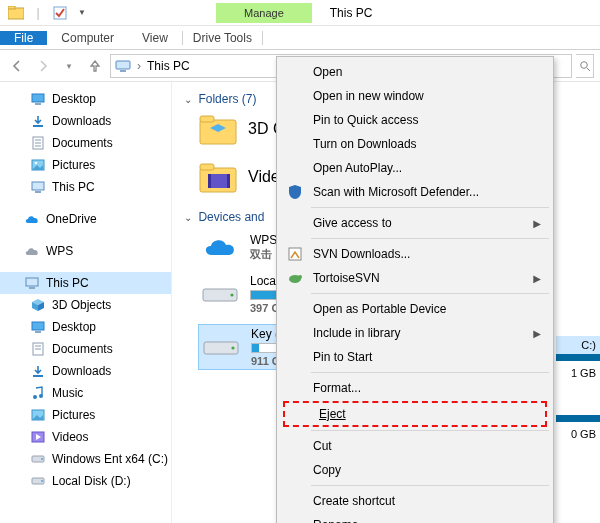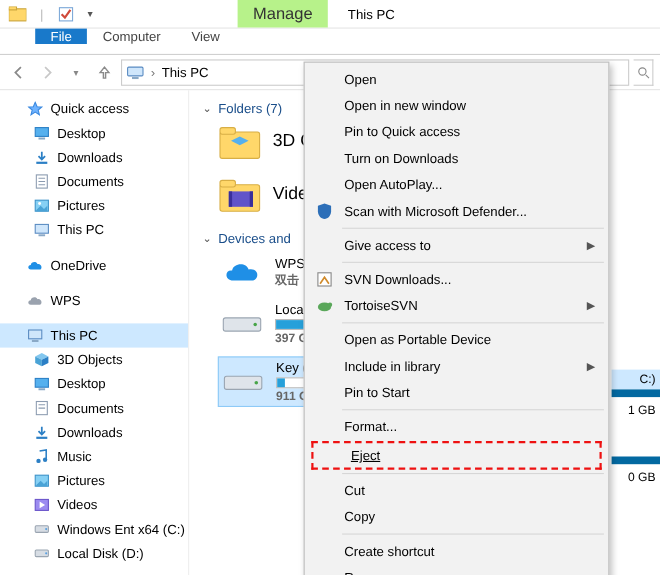--- a/index.html
+++ b/index.html
@@ -2,25 +2,25 @@
 <html><head>
 <meta charset="utf-8">
 <style>
 * { margin: 0; padding: 0; box-sizing: border-box; font-family: "Segoe UI", Arial, sans-serif; font-size: 12px; }
 body { width: 600px; height: 523px; background: #fff; overflow: hidden; position: relative; }
 
 
 .titlebar { height: 26px; display: flex; align-items: center; border-bottom: 1px solid #e5e5e5; }
 .qat { display: flex; align-items: center; gap: 2px; padding: 0 6px; }
 .qat-item { width: 20px; height: 20px; display: flex; align-items: center; justify-content: center; }
-.tab-manage { margin-left: 118px; background: #b7f28a; padding: 4px 14px; font-size: 15px; color: #333; }
+.tab-manage { margin-left: 118px; background: #b7f28a; padding: 4px 28px; font-size: 11px; color: #333; }
 .title-text { margin-left: 18px; font-size: 12px; color: #000; }
 
 
-.ribbon { height: 24px; display: flex; align-items: flex-start; border-bottom: 1px solid #d0d0d0; padding-left: 32px; }
+.ribbon { height: 24px; display: flex; align-items: center; border-bottom: 1px solid #d0d0d0; }
 .ribbon-file { background: #1979ca; color: #fff; padding: 0 14px; display: flex; align-items: center; }
 .ribbon-tab { padding: 0 14px; display: flex; align-items: center; color: #444; }
 .ribbon-drivetools { border: 1px solid #d0d0d0; border-top: none; border-bottom: none; padding: 0 10px; display: flex; align-items: center; color: #444; }
 
 
 .addrbar { height: 32px; display: flex; align-items: center; padding: 4px 6px; gap: 4px; border-bottom: 1px solid #e5e5e5; }
 .navbtn { width: 22px; height: 22px; display: flex; align-items: center; justify-content: center; color: #888; }
 .addrbox { flex: 1; height: 24px; border: 1px solid #ccc; display: flex; align-items: center; padding: 0 4px; gap: 6px; }
 .addrbox .pc-icon { width: 16px; height: 12px; }
 .searchbox { width: 18px; height: 24px; border: 1px solid #ccc; border-left: none; display: flex; align-items: center; justify-content: center; }
@@ -90,20 +90,21 @@
     <div class="qat-item" style="color:#555;font-size:8px">▼</div>
   </div>
   <div class="tab-manage">Manage</div>
   <div class="title-text">This PC</div>
 </div>
 
 <div class="ribbon">
   <div class="ribbon-file">File</div>
   <div class="ribbon-tab">Computer</div>
   <div class="ribbon-tab">View</div>
+  <div class="ribbon-drivetools">Drive Tools</div>
 </div>
 
 <div class="addrbar">
   <div class="navbtn">
     <svg width="16" height="16" viewBox="0 0 16 16">
         <path d="M10 3 L5 8 L10 13" stroke="#8a8a8a" stroke-width="1.6" fill="none"></path>
       </svg>
   </div>
   <div class="navbtn">
     <svg width="16" height="16" viewBox="0 0 16 16">
@@ -129,29 +130,20 @@
         <circle cx="5" cy="5" r="3.3" stroke="#888" fill="none"></circle>
         <line x1="8" y1="8" x2="11" y2="11" stroke="#888"></line>
       </svg>
   </div>
 </div>
 
 <div class="main">
 
   <div class="sidebar">
 
-    <div class="nav-item">
-      <span class="expander"></span>
-      <span class="nav-icon">
-          <svg width="14" height="14" viewBox="0 0 14 14">
-            <path d="M7 1 L8.7 5 L13 5.3 L9.7 8 L10.8 12.3 L7 9.9 L3.2 12.3 L4.3 8 L1 5.3 L5.3 5 Z" fill="#6fb3ff" stroke="#3d8ae0"></path>
-          </svg>
-        </span>
-      <span>Quick access</span>
-    </div>
     <div class="nav-item child">
         <span class="nav-icon">
           <svg width="14" height="12" viewBox="0 0 14 12">
             <rect x="1" y="1" width="12" height="8" fill="#55b0ee" stroke="#2b7fc5"></rect>
             <rect x="4" y="10" width="6" height="2" fill="#88a9c7"></rect>
           </svg>
         </span>
         <span>Desktop</span>
       </div>
     <div class="nav-item child">

